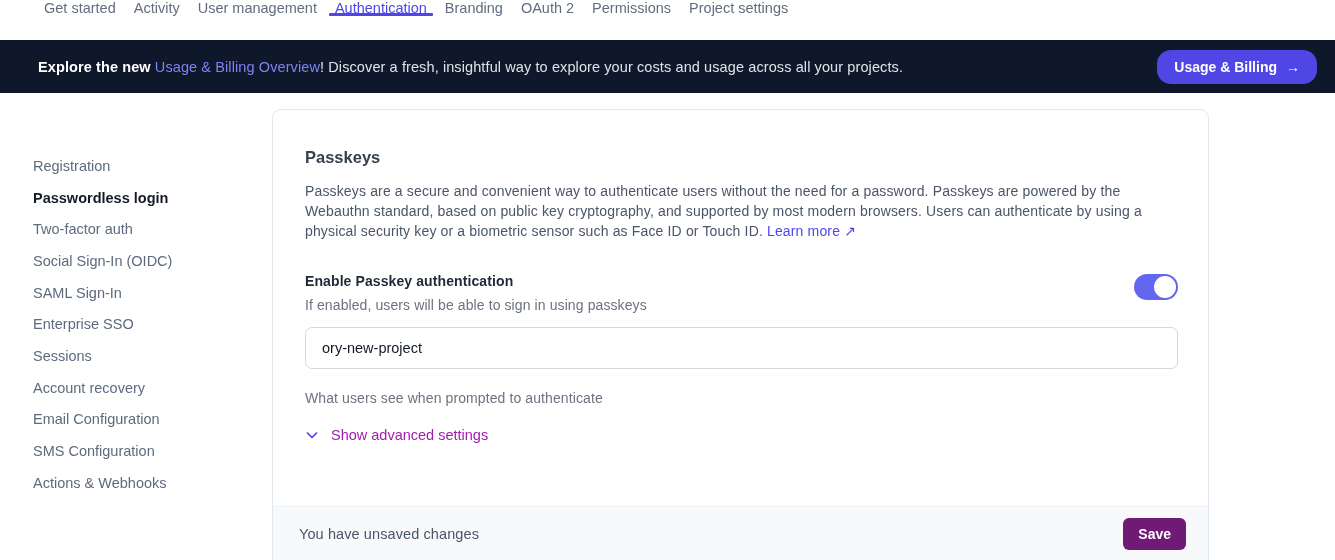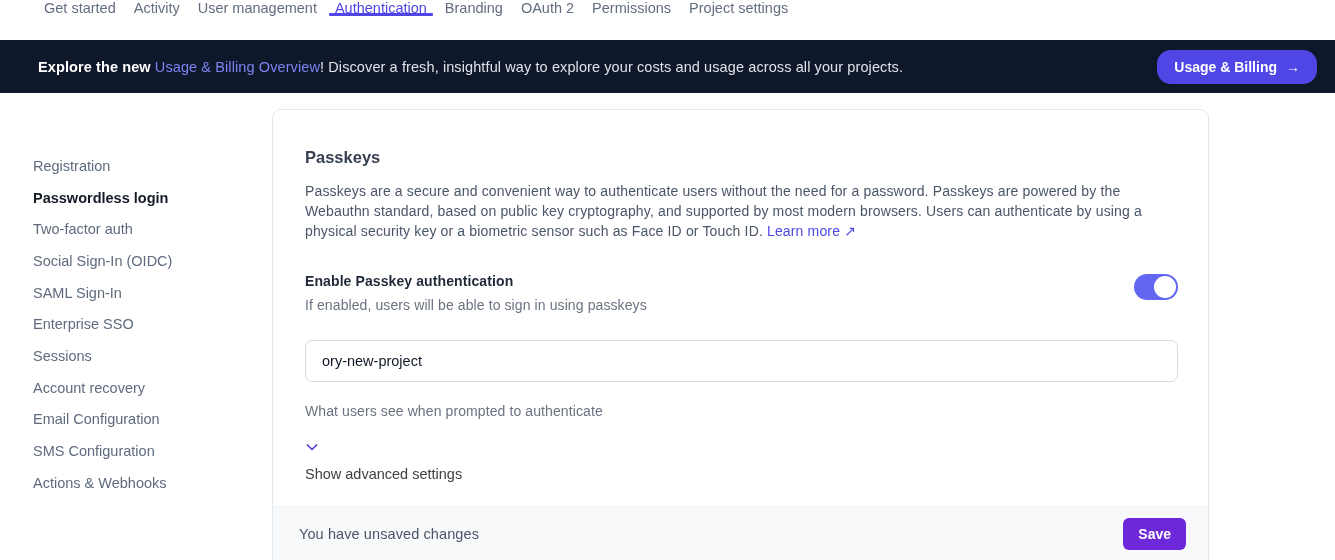--- a/index.html
+++ b/index.html
@@ -43,35 +43,35 @@
 
   .toggle-row { margin-top:31px; display:flex; align-items:flex-start; justify-content:space-between; }
   .toggle-label { font-size:14px; font-weight:700; color:#1F2937; line-height:18px; letter-spacing:.1px; }
   .toggle-sub { margin-top:6px; font-size:14px; color:#6B7280; line-height:18px; letter-spacing:.1px; }
   .toggle { position:relative; width:44px; height:26px; border-radius:13px; background:#6366F1;
     cursor:pointer; flex:0 0 auto; margin-top:2px; }
   .toggle .knob { position:absolute; top:2px; right:2px; width:22px; height:22px;
     border-radius:50%; background:#ffffff; }
 
   .field-label { margin-top:36px; font-size:14px; font-weight:700; color:#1F2937; letter-spacing:.1px; }
-  .text-input { margin-top:26px; width:100%; height:42px; border:1px solid #D3DAE2; border-radius:7px;
+  .text-input { margin-top:13px; width:100%; height:42px; border:1px solid #D3DAE2; border-radius:7px;
     padding:0 16px; font-size:14.5px; color:#111827; background:#fff; outline:none;
     font-family:"Liberation Sans", sans-serif; }
   .field-helper { margin-top:21px; font-size:14px; color:#6B7280; letter-spacing:.1px; }
 
-  .advanced-row { margin-top:21px; display:flex; align-items:flex-start; gap:12px; cursor:pointer;
-    color:#404040; font-size:14.5px; width:fit-content;flex-direction:column; }
+  .advanced-row { margin-top:21px; display:flex; align-items:center; gap:12px; cursor:pointer;
+    color:#a21caf; font-size:14.5px; width:fit-content; }
   .chevron { display:flex; align-items:center; }
 
   
   .save-footer { position:absolute; left:273px; top:506px; width:935px; height:54px;
     background:#F8F9FB; border-top:1px solid #EDF0F4; display:flex; align-items:center;
     justify-content:space-between; padding:0 22px 0 26px; z-index:5; }
   .footer-status { font-size:14.5px; color:#4A5568; letter-spacing:.1px; }
-  .save-btn { background:#6d28d9; color:#fff; border:none; border-radius:6px;
+  .save-btn { background:#701a75; color:#fff; border:none; border-radius:6px;
     font-size:14px; font-weight:700; padding:8px 15px; cursor:pointer; }
 </style>
 </head>
 <body>
 
 <div class="stage">
 
   <nav class="topnav">
     <div class="nav-item">Get started</div>
     <div class="nav-item">Activity</div>

